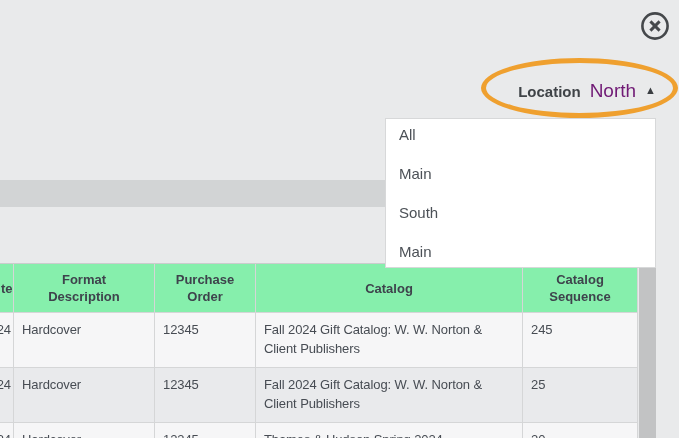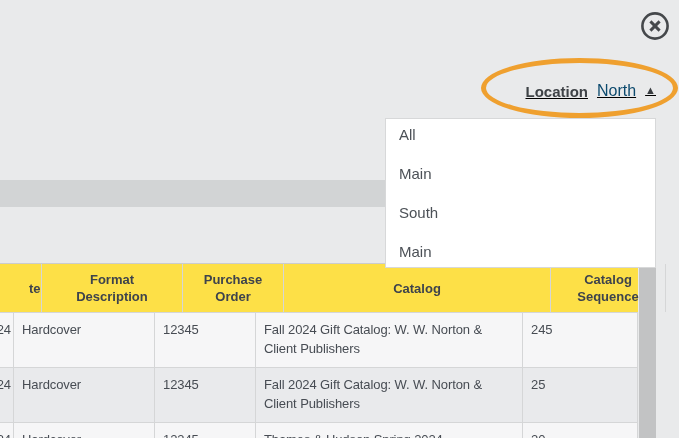--- a/index.html
+++ b/index.html
@@ -28,24 +28,24 @@
   .band {
     position: absolute; left: 0; top: 180px;
     width: 656px; height: 27px;
     background: #d2d4d5; z-index: 1;
   }
 
   
   .location {
     position: absolute; top: 80px; right: 23px; height: 22px;
     display: flex; align-items: center; gap: 9px;
-    z-index: 10; cursor: pointer; text-decoration: underline;
+    z-index: 10; cursor: pointer;
   }
   .location .lbl { font-weight: 700; font-size: 15px; color: #3f4347; }
-  .location .val { font-size: 16px; color: #0c4a6e; }
+  .location .val { font-size: 19px; color: #701a75; }
   .location .caret { font-size: 11px; color: #393d41; transform: translateY(-1px); }
 
   
   .halo {
     position: absolute; left: 481px; top: 58px;
     width: 197px; height: 60px;
     border: 5px solid #efa02f; border-radius: 50%;
     z-index: 40; pointer-events: none;
   }
 
@@ -68,21 +68,21 @@
     position: absolute; left: 0; top: 263px; width: 638px;
     border-top: 1px solid #cbcccd; z-index: 2;
   }
   .trow {
     display: grid;
     grid-template-columns: 14px 141px 101px 267px 115px;
     width: 638px;
   }
   .trow > div { border-right: 1px solid #d5d6d7; overflow: hidden; }
   .thead {
-    height: 49px; background: #fde047; border-bottom: 1px solid #d5d6d7; padding-left: 28px;
+    height: 49px; background: #86efac; border-bottom: 1px solid #d5d6d7;
   }
   .thead > div {
     display: flex; flex-direction: column; align-items: center; justify-content: center;
     font-weight: 700; font-size: 13px; line-height: 17px; color: #3e434c;
     text-align: center; padding: 2px 2px;
   }
   .thead .hl { display: block; }
   .tbody-row { height: 55px; border-bottom: 1px solid #d5d6d7; }
   .tbody-row > div {
     padding: 7px 8px; font-size: 13px; line-height: 19px; color: #474c53;

